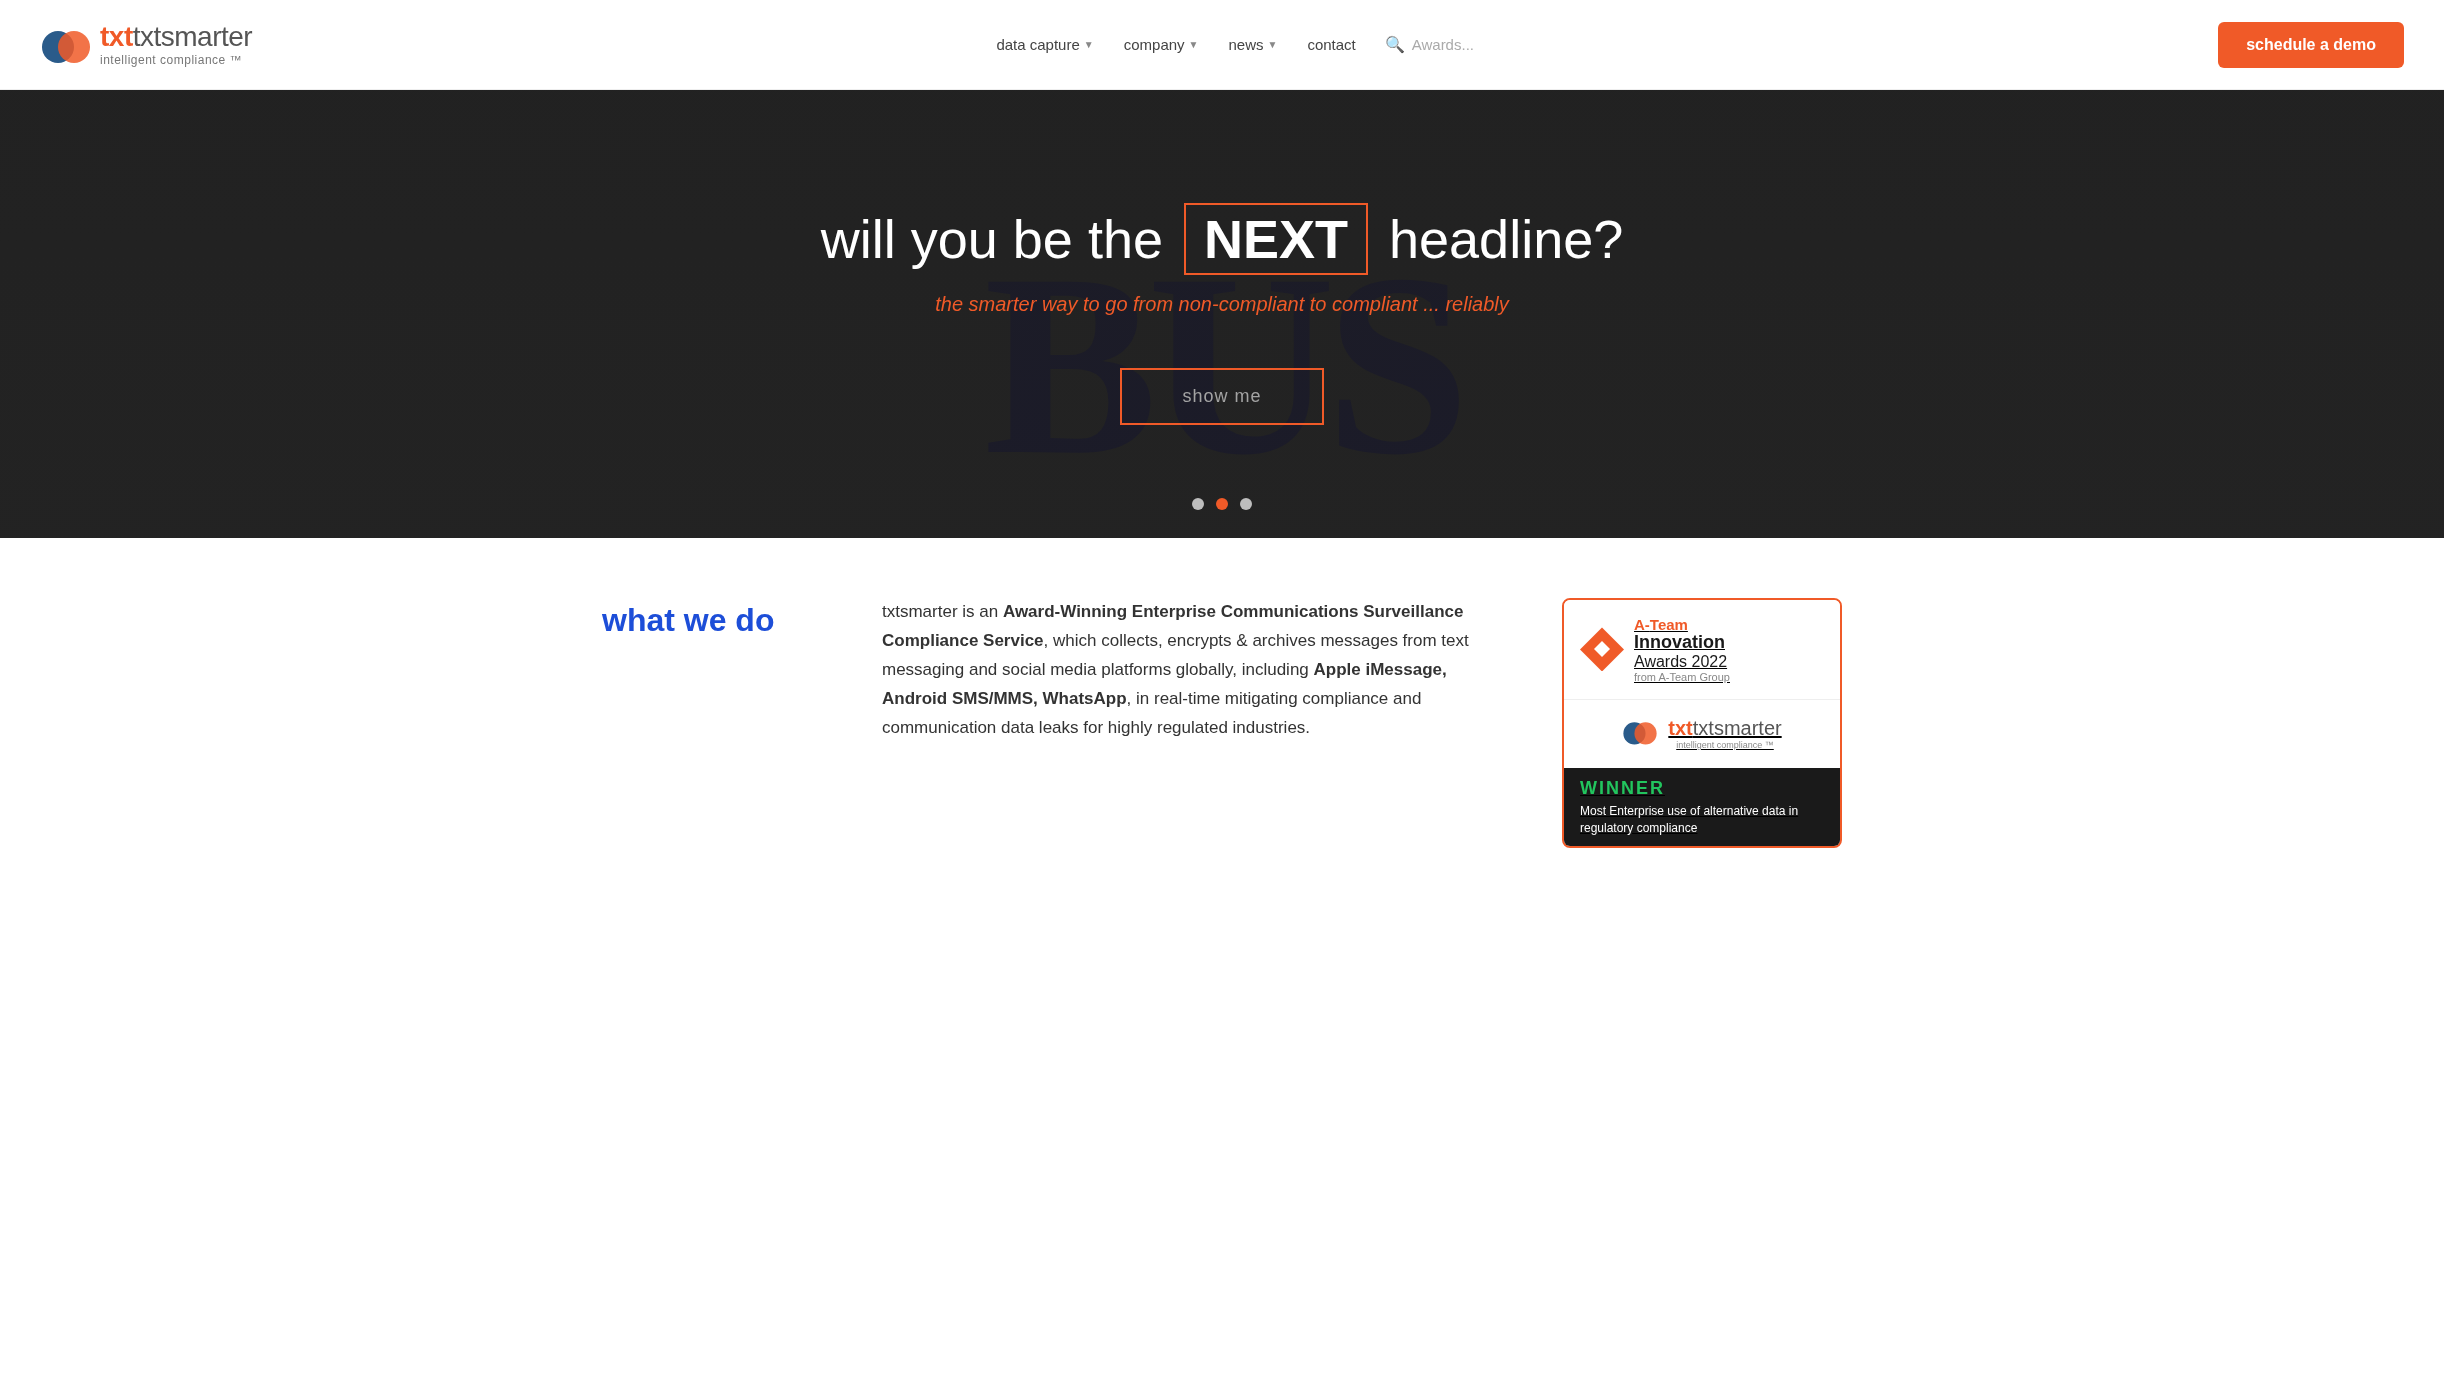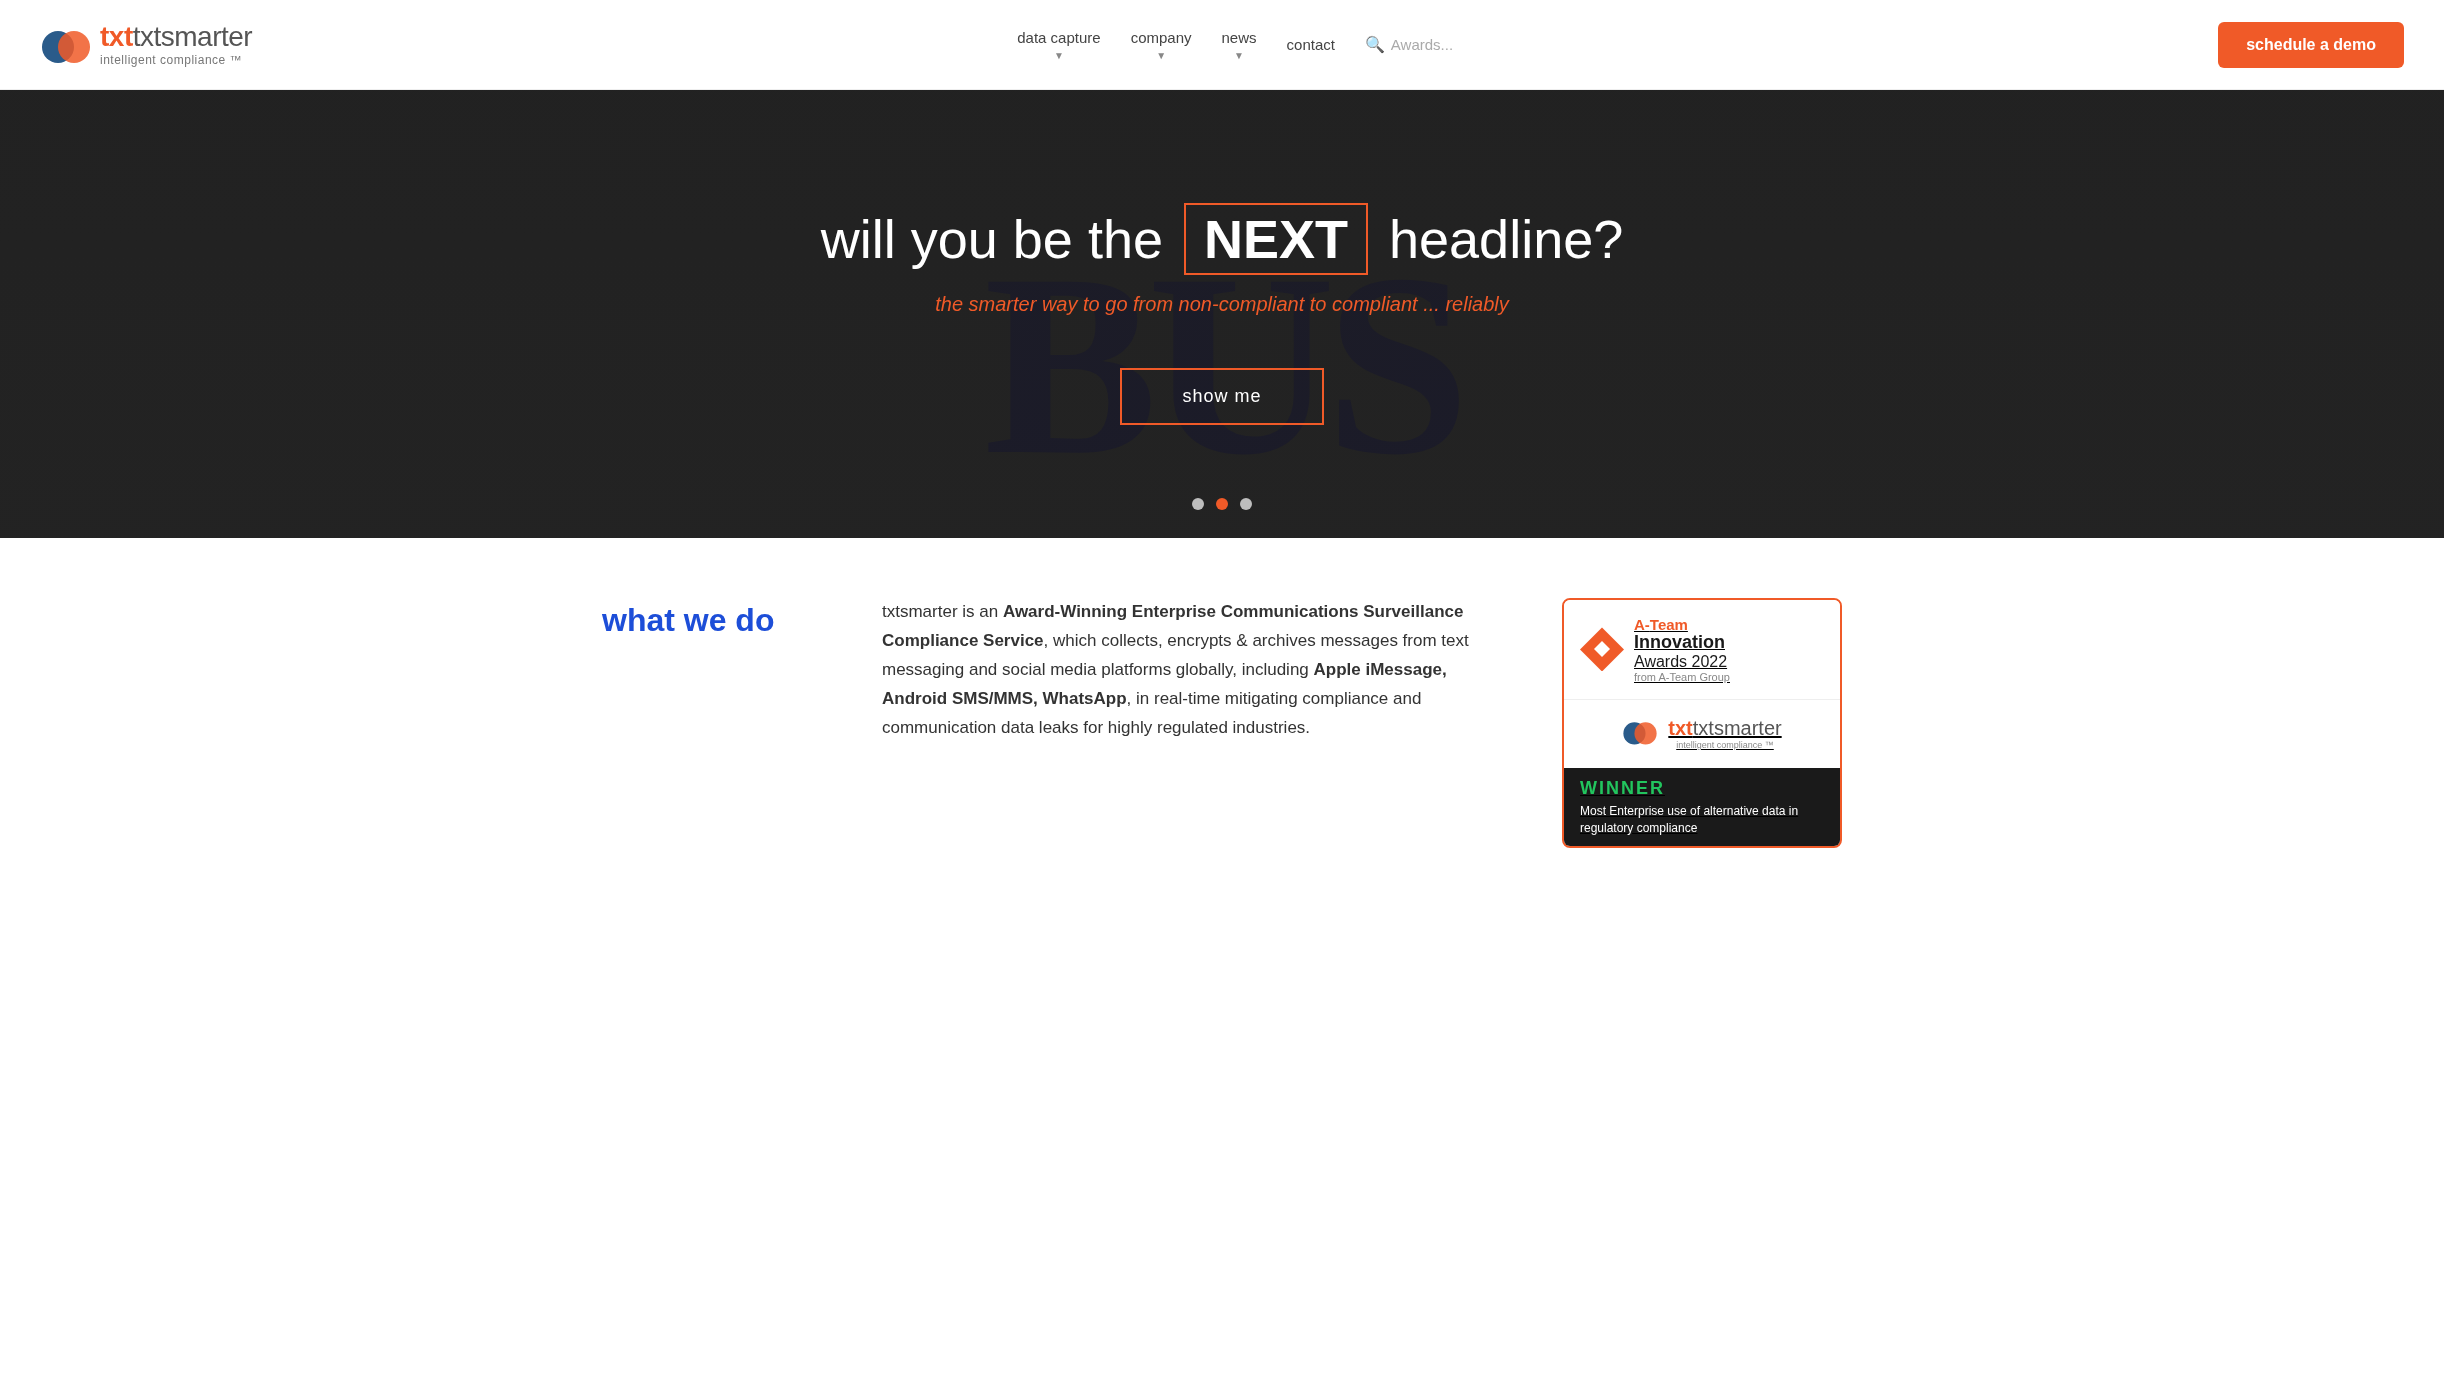--- a/index.html
+++ b/index.html
@@ -67,21 +67,20 @@
       gap: 30px;
     }
     .nav-item {
       display: flex;
       align-items: center;
       gap: 4px;
       font-size: 15px;
       color: #444;
       cursor: pointer;
       text-decoration: none;
-      flex-direction: column;
     }
     .nav-arrow {
       font-size: 10px;
       color: #888;
     }
     .search-area {
       display: flex;
       align-items: center;
       gap: 6px;
       color: #888;
@@ -163,21 +162,21 @@
     }
     .hero-subheadline {
       font-size: 20px;
       color: #f05a28;
       margin-bottom: 52px;
       font-style: italic;
     }
     .hero-show-me {
       display: inline-block;
       border: 2px solid #f05a28;
-      color: #ffffff;
+      color: #a3a3a3;
       background: transparent;
       padding: 16px 60px;
       font-size: 18px;
       font-weight: 500;
       cursor: pointer;
       letter-spacing: 1px;
     }
 
     
     .carousel-dots {

